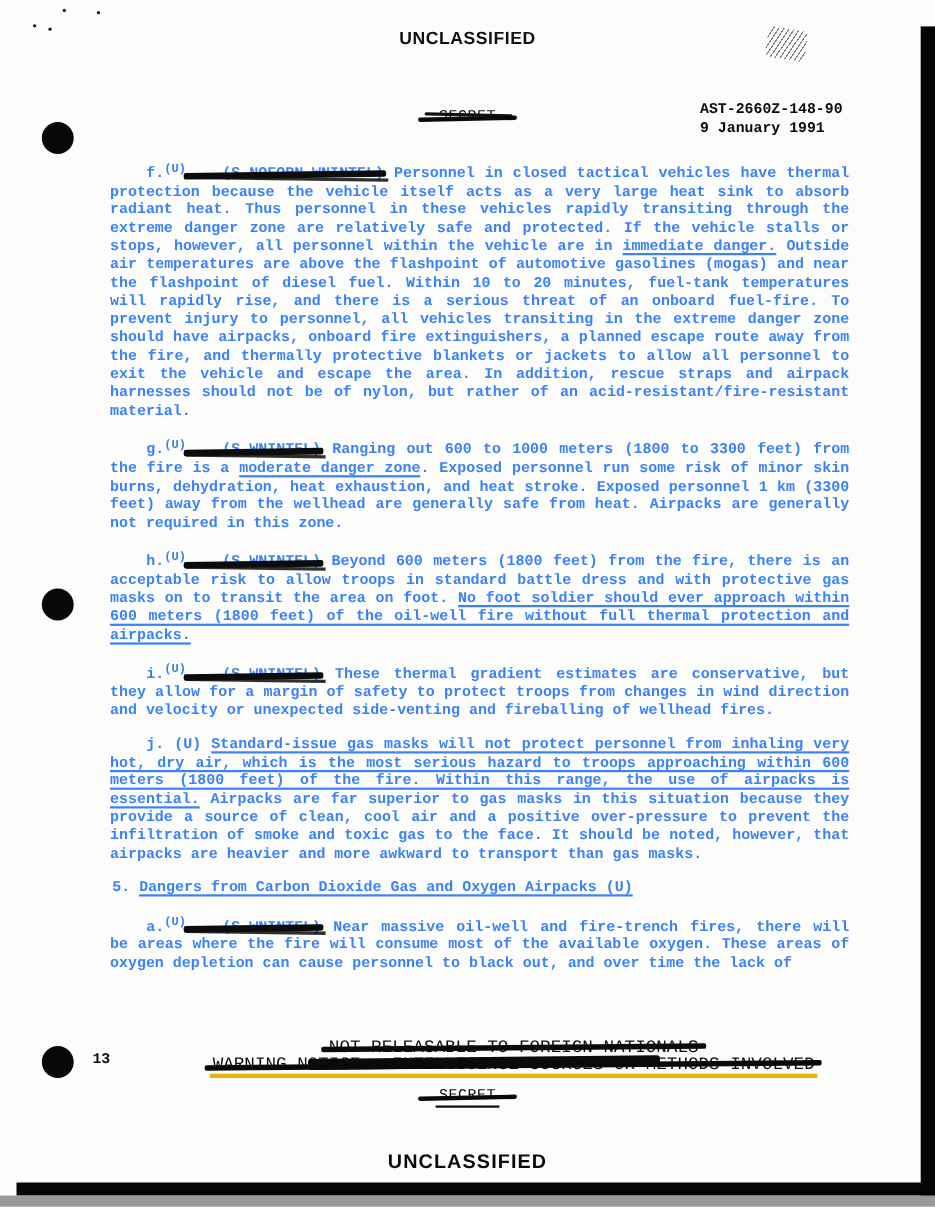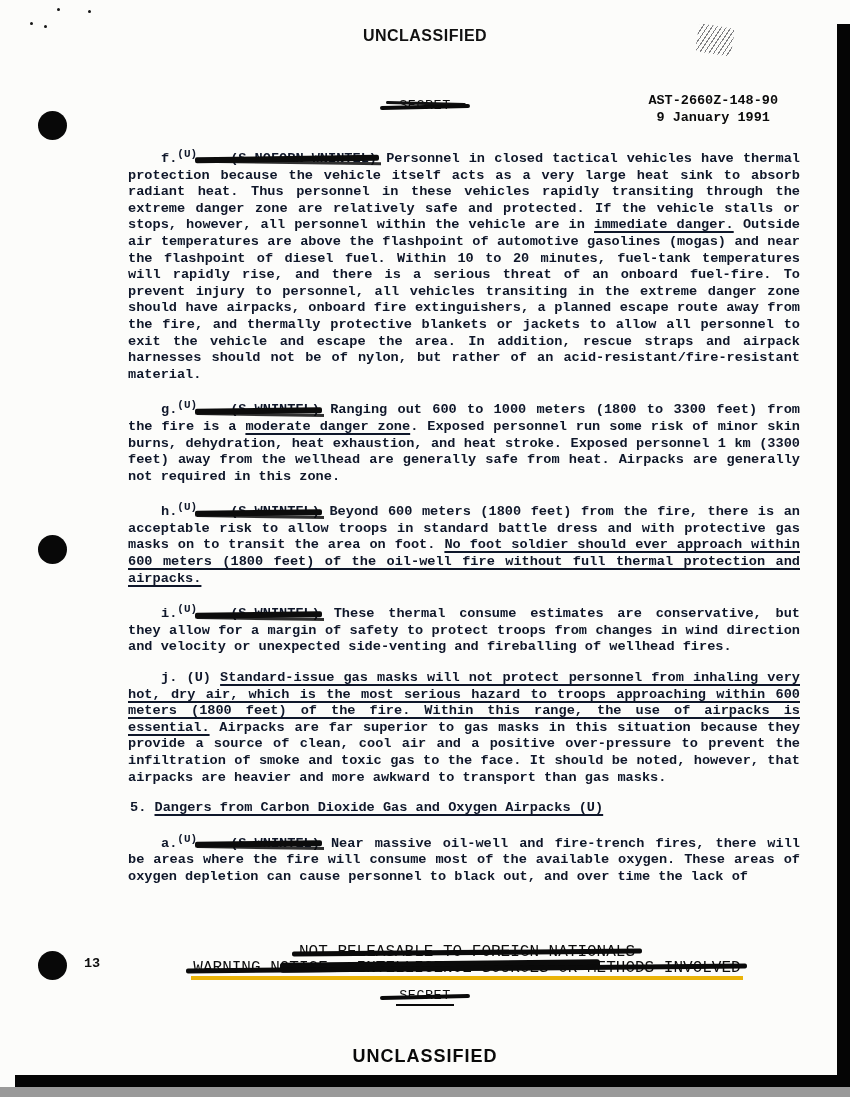--- a/index.html
+++ b/index.html
@@ -46,31 +46,30 @@
     height: 4px; background: #0a0a0a; transform: rotate(-1.2deg); border-radius: 2px;
   }
   .stamp.wavy::before {
     content: ''; position: absolute; left: -10px; right: -12px; top: 28%;
     height: 3px; background: #111; transform: rotate(1.4deg); border-radius: 2px;
   }
   .stamp.underlined { border-bottom: 2.5px solid #0a0a0a; padding-bottom: 1px; }
 
   
   .doc-id {
-    position: absolute; top: 92px; right: 72px;
-    text-align: center; font-size: 13.5px; line-height: 17px;
+    position: absolute; top: 92px; right: 84px;
+    text-align: left; font-size: 13.5px; line-height: 17px;
     font-weight: 700; color: #0b0b0b;
   }
 
   
   .body-text {
     position: absolute; top: 146px; left: 100px; width: 672px;
     font-size: 13.6px; line-height: 16.6px; font-weight: 700;
-    color: #0f172a;
-    margin-left: 28px;
+    color: #3b82f6;
   }
   .para { text-align: justify; text-indent: 33px; margin-bottom: 14px; }
   .para.heading { text-indent: 2px; }
   .u { text-decoration: underline; text-underline-offset: 2.5px; text-decoration-thickness: 1.5px; }
   sup.umark { font-size: 11px; vertical-align: 5px; letter-spacing: 0; }
   .scribble { position: relative; white-space: nowrap; display: inline-block; }
   .scribble::after {
     content: ''; position: absolute; left: -2px; right: -2px; top: 32%;
     height: 6px; background: #0c0c0c; transform: rotate(-0.8deg); border-radius: 2px;
   }
@@ -137,21 +136,21 @@
 
   <div class="doc-id">
     <div>AST-2660Z-148-90</div>
     <div>9 January 1991</div>
   </div>
 
   <div class="body-text">
       <p class="para"><span>f.</span><sup class="umark">(U)</sup><span class="scribble">(S NOFORN WNINTEL)</span><span>  Personnel in closed tactical vehicles have thermal protection because the vehicle itself acts as a very large heat sink to absorb radiant heat.  Thus personnel in these vehicles rapidly transiting through the extreme danger zone are relatively safe and protected.  If the vehicle stalls or stops, however, all personnel within the vehicle are in </span><span class="u">immediate danger.</span><span>  Outside air temperatures are above the flashpoint of automotive gasolines (mogas) and near the flashpoint of diesel fuel.  Within 10 to 20 minutes, fuel-tank temperatures will rapidly rise, and there is a serious threat of an onboard fuel-fire.  To prevent injury to personnel, all vehicles transiting in the extreme danger zone should have airpacks, onboard fire extinguishers, a planned escape route away from the fire, and thermally protective blankets or jackets to allow all personnel to exit the vehicle and escape the area. In addition, rescue straps and airpack harnesses should not be of nylon, but rather of an acid-resistant/fire-resistant material.</span></p>
       <p class="para"><span>g.</span><sup class="umark">(U)</sup><span class="scribble">(S WNINTEL)</span><span>  Ranging out 600 to 1000 meters (1800 to 3300 feet) from the fire is a </span><span class="u">moderate danger zone</span><span>.  Exposed personnel run some risk of minor skin burns, dehydration, heat exhaustion, and heat stroke.  Exposed personnel 1 km (3300 feet) away from the wellhead are generally safe from heat.  Airpacks are generally not required in this zone.</span></p>
       <p class="para"><span>h.</span><sup class="umark">(U)</sup><span class="scribble">(S WNINTEL)</span><span>  Beyond 600 meters (1800 feet) from the fire, there is an acceptable risk to allow troops in standard battle dress and with protective gas masks on to transit the area on foot.  </span><span class="u">No foot soldier should ever approach within 600 meters (1800 feet) of the oil-well fire without full thermal protection and airpacks.</span></p>
-      <p class="para"><span>i.</span><sup class="umark">(U)</sup><span class="scribble">(S WNINTEL)</span><span>  These thermal consume estimates are conservative, but they allow for a margin of safety to protect troops from changes in wind direction and velocity or unexpected side-venting and fireballing of wellhead fires.</span></p>
+      <p class="para"><span>i.</span><sup class="umark">(U)</sup><span class="scribble">(S WNINTEL)</span><span>  These thermal gradient estimates are conservative, but they allow for a margin of safety to protect troops from changes in wind direction and velocity or unexpected side-venting and fireballing of wellhead fires.</span></p>
       <p class="para"><span>j.</span><span> (U)  </span><span class="u">Standard-issue gas masks will not protect personnel from inhaling very hot, dry air, which is the most serious hazard to troops approaching within 600 meters (1800 feet) of the fire.  Within this range, the use of airpacks is essential.</span><span>  Airpacks are far superior to gas masks in this situation because they provide a source of clean, cool air and a positive over-pressure to prevent the infiltration of smoke and toxic gas to the face.  It should be noted, however, that airpacks are heavier and more awkward to transport than gas masks.</span></p>
       <p class="para heading"><span>5.</span><span>  </span><span class="u">Dangers from Carbon Dioxide Gas and Oxygen Airpacks (U)</span></p>
       <p class="para"><span>a.</span><sup class="umark">(U)</sup><span class="scribble">(S WNINTEL)</span><span>  Near massive oil-well and fire-trench fires, there will be areas where the fire will consume most of the available oxygen.  These areas of oxygen depletion can cause personnel to black out, and over time the lack of</span></p>
     </div>
 
   <div class="warnings">
     <div><span class="warn-line">NOT RELEASABLE TO FOREIGN NATIONALS</span></div>
     <div><span class="warn-line warn-line-2">WARNING NOTICE - INTELLIGENCE SOURCES OR METHODS INVOLVED</span></div>
   </div>
 

